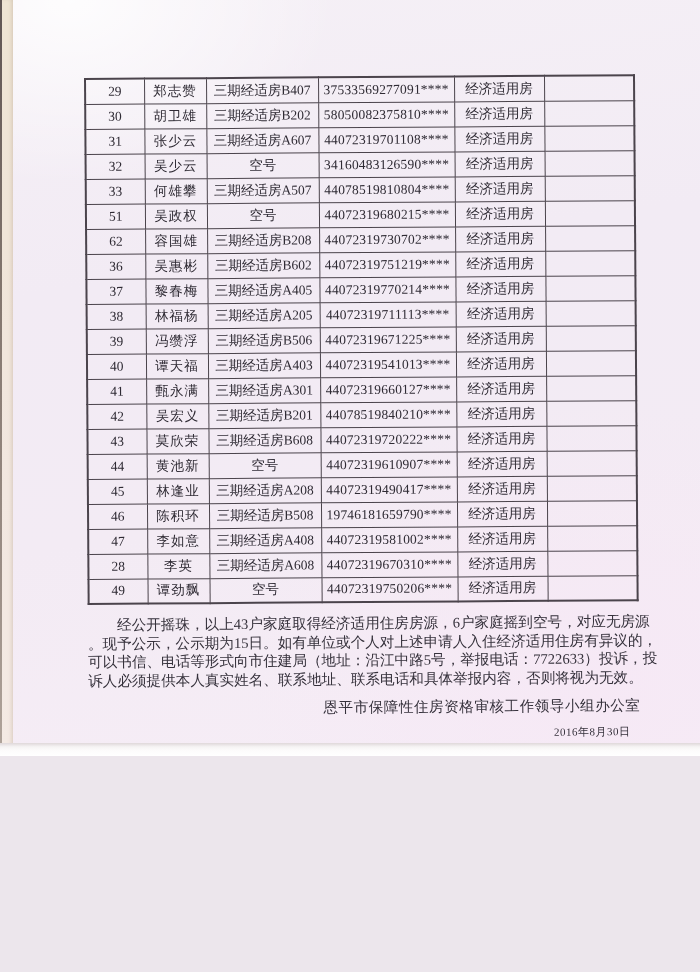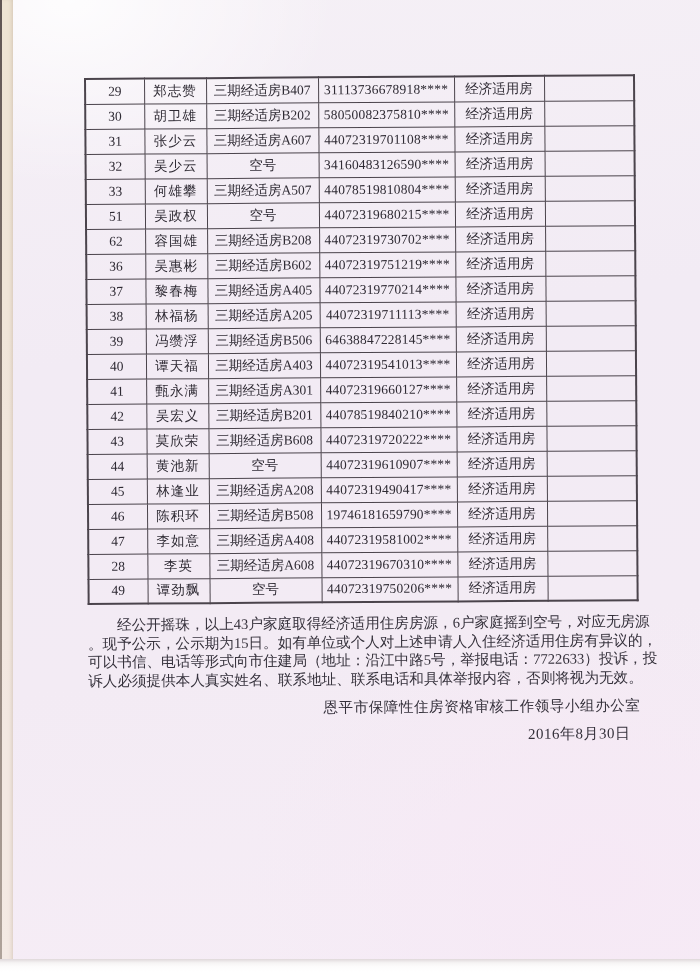--- a/index.html
+++ b/index.html
@@ -4,21 +4,21 @@
 <style>
   * { margin: 0; padding: 0; box-sizing: border-box; }
   html, body { width: 700px; height: 972px; overflow: hidden; }
   body {
     font-family: "Liberation Serif", "DejaVu Serif", serif;
     background: #ece6ec;
   }
   .scan {
     position: relative;
     width: 700px;
-    height: 972px;
+    height: 756px;
     overflow: hidden;
     background:
       radial-gradient(ellipse 430px 300px at 10% 0%, rgba(255,255,255,0.85), rgba(255,255,255,0) 62%),
       radial-gradient(ellipse 500px 400px at 85% 90%, rgba(246,232,245,0.9), rgba(246,232,245,0) 70%),
       linear-gradient(172deg, #f5f0f6 0%, #f2ebf4 35%, #f3ebf4 65%, #f6edf6 100%);
   }
   
   .edge-line {
     position: absolute; left: 0; top: 0; width: 2px; height: 100%;
     background: linear-gradient(#5f5553, #84776f 40%, #9a8d85 75%, #b0a49b);
@@ -77,21 +77,21 @@
   .notice-line:first-child { text-indent: 2em; }
   
   .signature {
     position: absolute; top: 700px; right: 64px;
     font-size: 14.6px; color: #35313b;
     letter-spacing: 0.5px;
     white-space: nowrap;
   }
   .date {
     position: absolute; top: 728px; right: 74px;
-    font-size: 15px; color: #35313b;
+    font-size: 11px; color: #35313b;
     letter-spacing: 0.5px;
     white-space: nowrap;
   }
 </style>
 </head>
 <body>
 
 <div class="scan">
   <div class="edge-line"></div>
   <div class="edge-strip"></div>
@@ -107,21 +107,21 @@
         <col class="w-id">
           <col class="w-type">
           <col class="w-remark">
       </colgroup>
       <tbody>
 
       <tr>
           <td class="c-no">29</td>
           <td class="c-name">郑志赞</td>
           <td class="c-house">三期经适房B407</td>
-          <td class="c-id">31113736678918****</td>
+          <td class="c-id">37533569277091****</td>
           <td class="c-type">经济适用房</td>
           <td class="c-remark"></td>
         </tr>
           <tr>
           <td class="c-no">30</td>
           <td class="c-name">胡卫雄</td>
           <td class="c-house">三期经适房B202</td>
           <td class="c-id">58050082375810****</td>
           <td class="c-type">经济适用房</td>
           <td class="c-remark"></td>
@@ -187,21 +187,21 @@
           <td class="c-name">林福杨</td>
           <td class="c-house">三期经适房A205</td>
           <td class="c-id">44072319711113****</td>
           <td class="c-type">经济适用房</td>
           <td class="c-remark"></td>
         </tr>
           <tr>
           <td class="c-no">39</td>
           <td class="c-name">冯缵浮</td>
           <td class="c-house">三期经适房B506</td>
-          <td class="c-id">64638847228145****</td>
+          <td class="c-id">44072319671225****</td>
           <td class="c-type">经济适用房</td>
           <td class="c-remark"></td>
         </tr>
           <tr>
           <td class="c-no">40</td>
           <td class="c-name">谭天福</td>
           <td class="c-house">三期经适房A403</td>
           <td class="c-id">44072319541013****</td>
           <td class="c-type">经济适用房</td>
           <td class="c-remark"></td>

